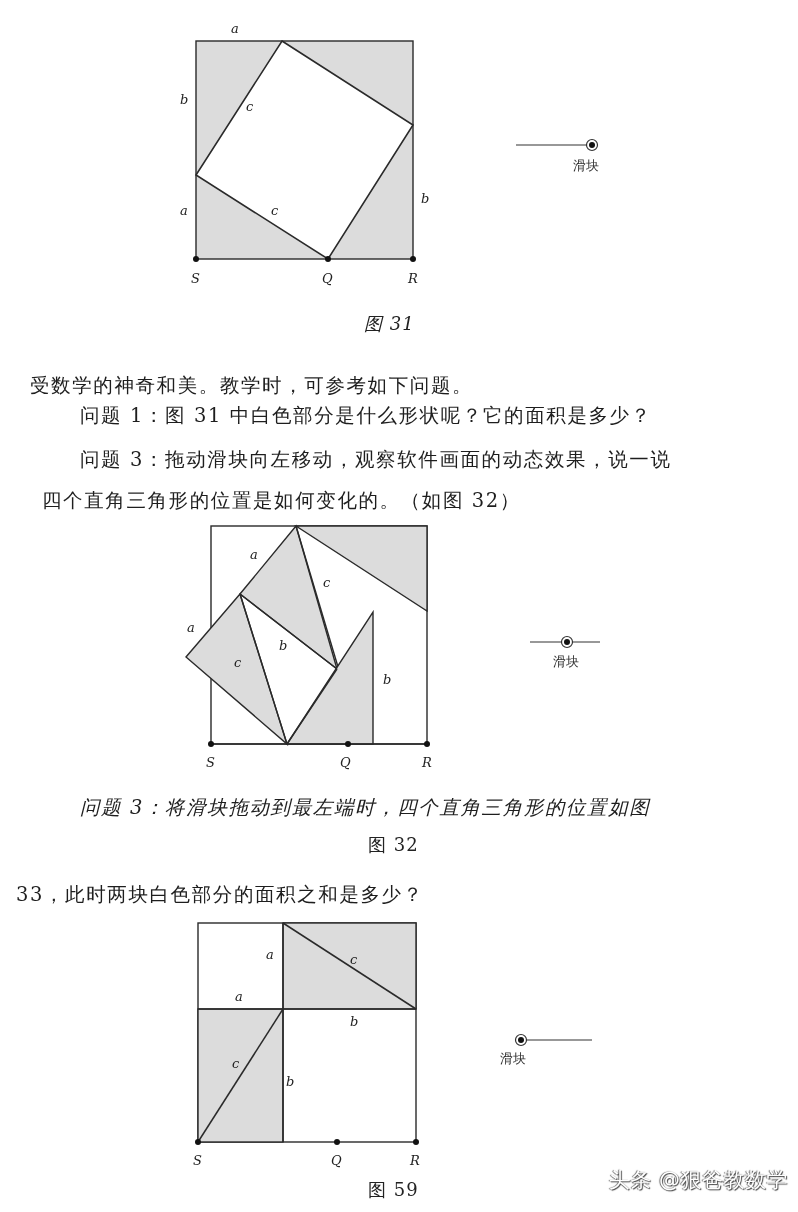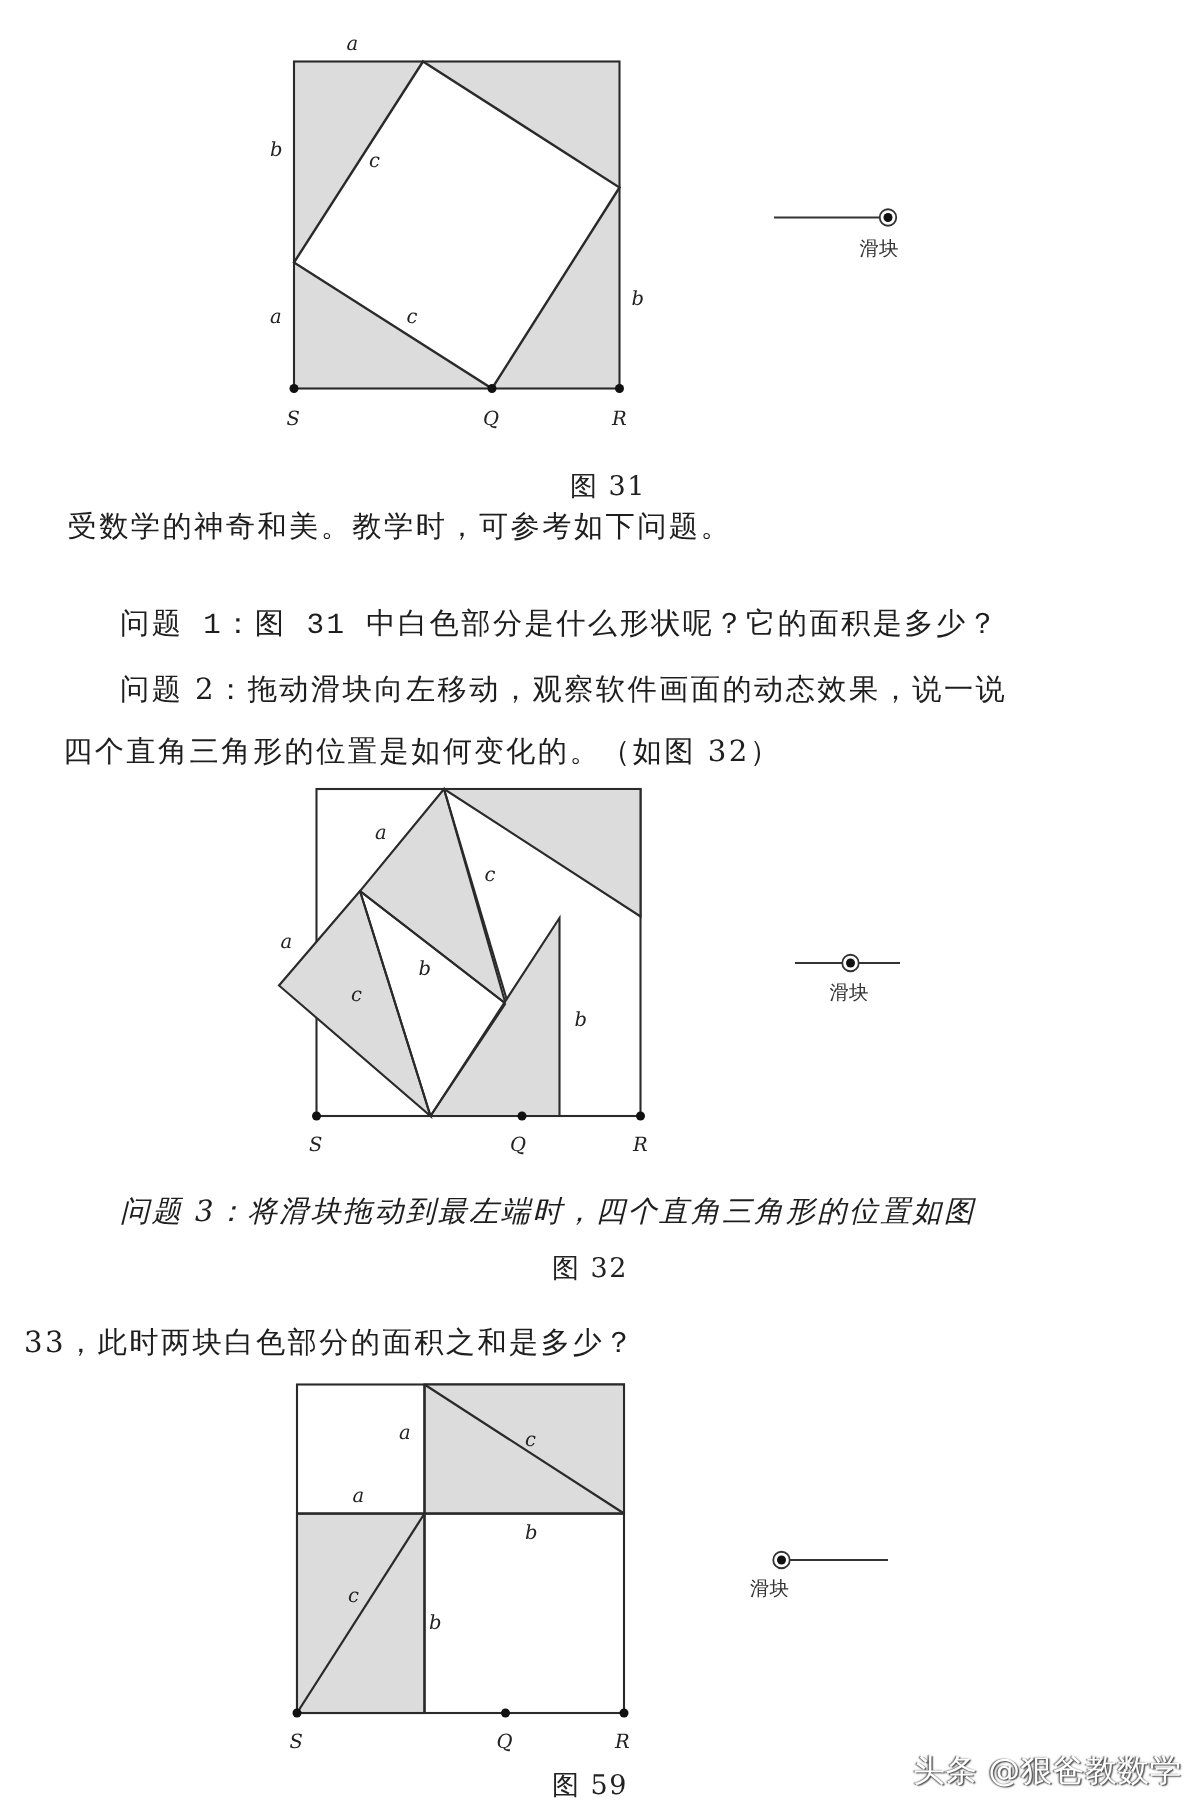--- a/index.html
+++ b/index.html
@@ -107,24 +107,24 @@
     <text class="lbl" x="350" y="1026">b</text>
     <text class="lbl" x="232" y="1068">c</text>
     <text class="lbl" x="286" y="1086">b</text>
     <text class="pt" x="193" y="1165">S</text>
     <text class="pt" x="331" y="1165">Q</text>
     <text class="pt" x="410" y="1165">R</text>
     <text class="slabel" x="500" y="1063">滑块</text>
   </svg>
 </div>
 
-<div class="caption" style="left:380px;top:312px;">图 31</div>
+<div class="caption" style="left:364px;top:312px;font-style:italic;">图 31</div>
 <div class="caption" style="left:368px;top:793px;margin-top:40px;">图 32</div>
 <div class="caption" style="left:368px;top:1178px;">图 59</div>
 
-<div class="para" style="left:30px;top:337px;margin-left:15px;">受数学的神奇和美。教学时，可参考如下问题。</div>
-<div class="para" style="left:80px;top:402px;font-family:Liberation Mono, monospace;">问题 1：图 31 中白色部分是什么形状呢？它的面积是多少？</div>
-<div class="para" style="left:80px;top:446px;">问题 2：拖动滑块向左移动，观察软件画面的动态效果，说一说</div>
+<div class="para" style="left:30px;top:372px;">受数学的神奇和美。教学时，可参考如下问题。</div>
+<div class="para" style="left:80px;top:402px;">问题 1：图 31 中白色部分是什么形状呢？它的面积是多少？</div>
+<div class="para" style="left:80px;top:446px;">问题 3：拖动滑块向左移动，观察软件画面的动态效果，说一说</div>
 <div class="para" style="left:30px;top:487px;margin-left:12px;">四个直角三角形的位置是如何变化的。（如图 32）</div>
 <div class="para" style="left:80px;top:794px;font-style:italic;">问题 3：将滑块拖动到最左端时，四个直角三角形的位置如图</div>
 <div class="para" style="left:16px;top:881px;">33，此时两块白色部分的面积之和是多少？</div>
 
 <div class="watermark">头条 @狠爸教数学</div>
 
 </body></html>

